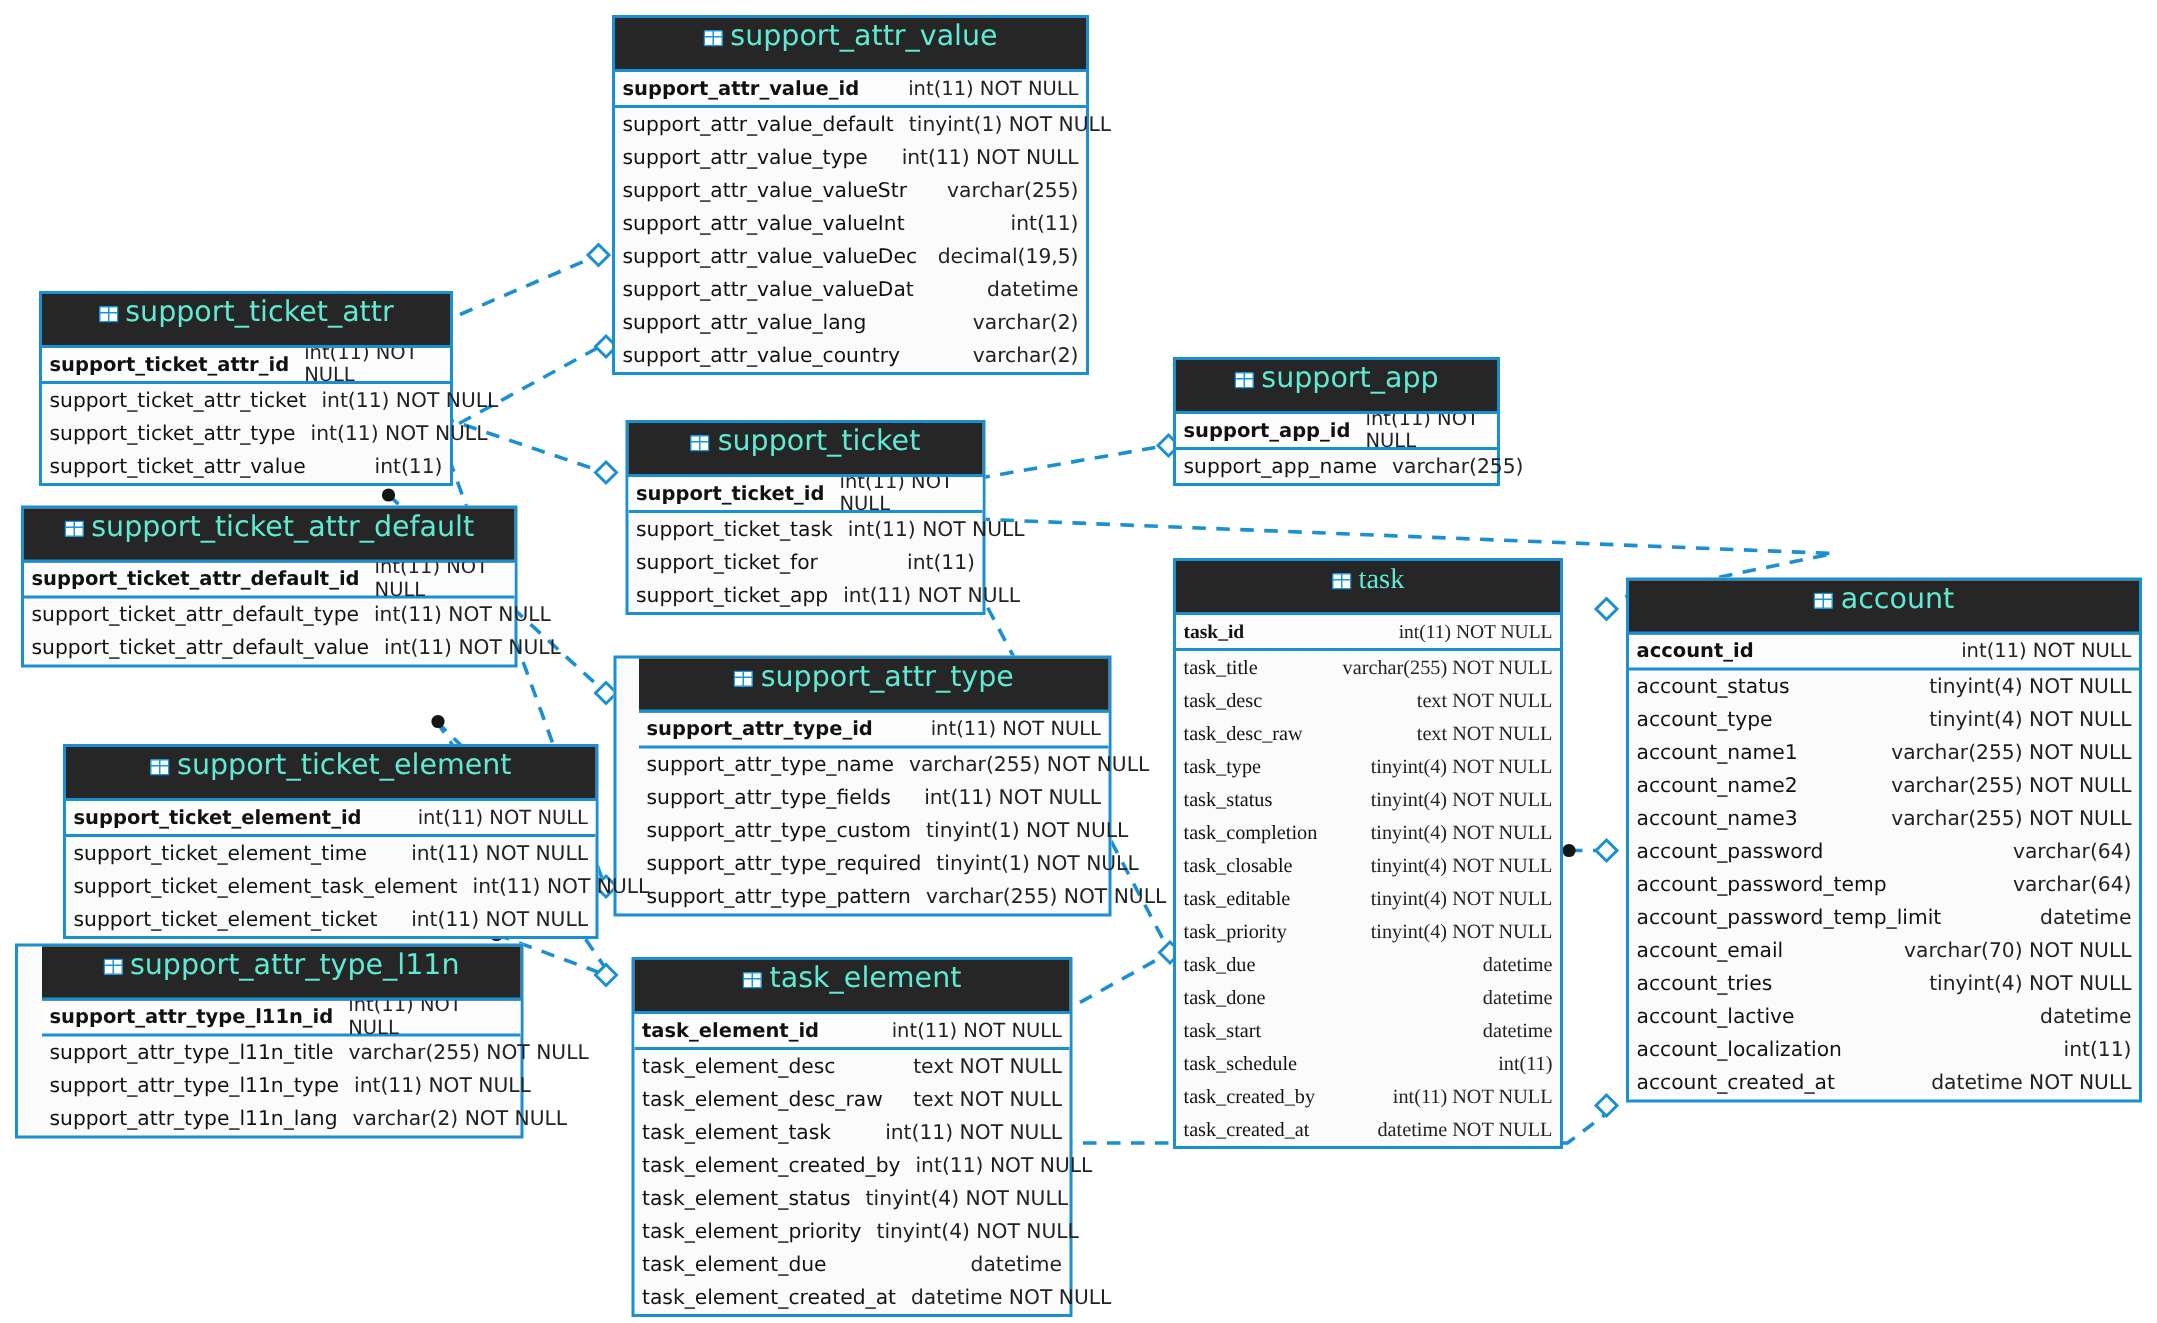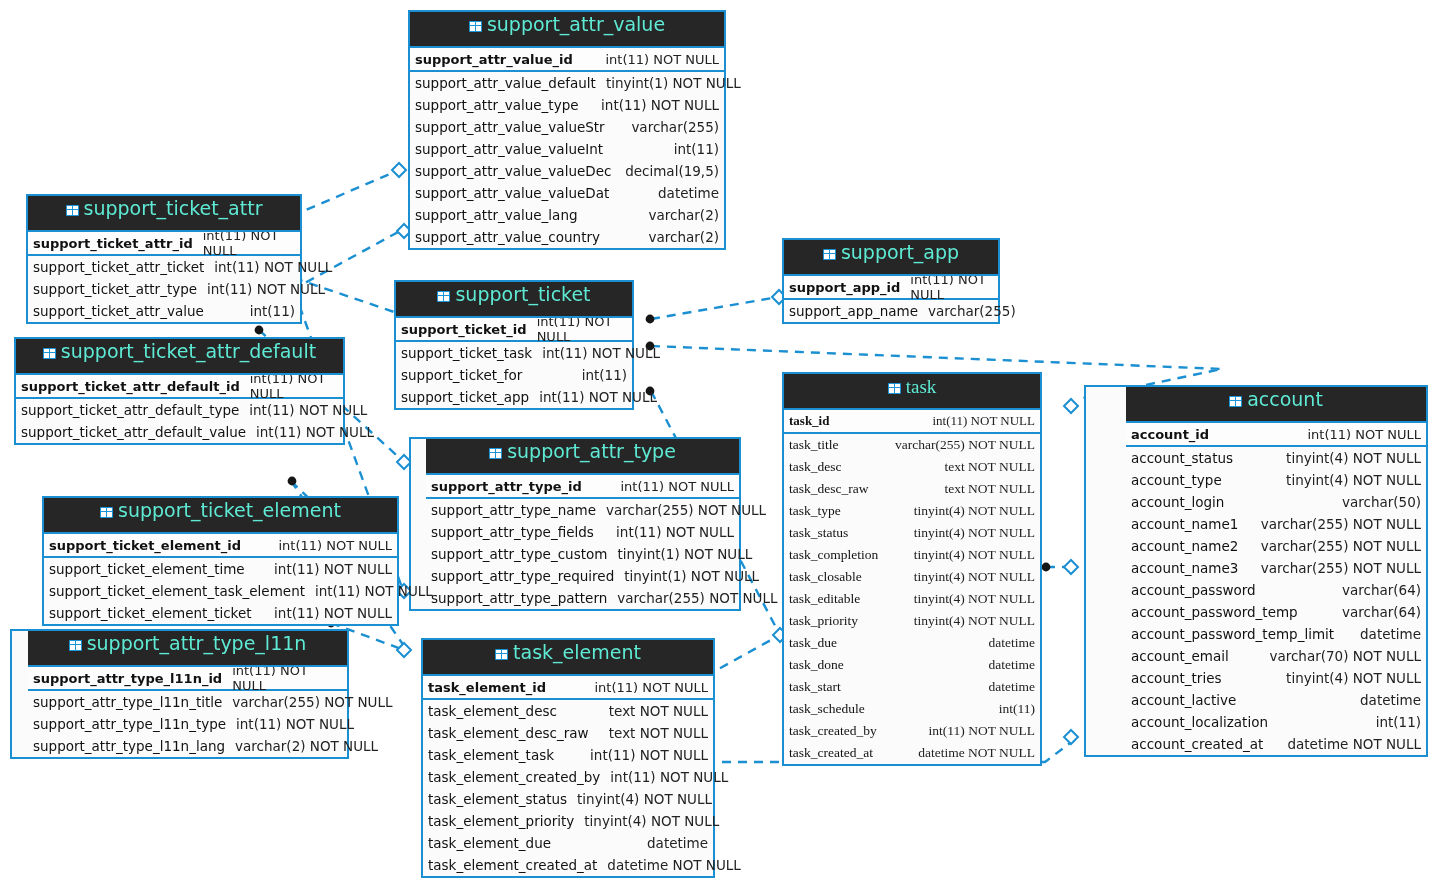--- a/index.html
+++ b/index.html
@@ -246,21 +246,21 @@
           <span class="col-name">support_app_id</span>
           <span class="col-type">int(11) NOT NULL</span>
         </div>
         <div class="fields">
           <div class="field-row">
             <span class="col-name">support_app_name</span>
             <span class="col-type">varchar(255)</span>
           </div>
         </div>
       </div>
-      <div class="entity" style="left: 394px; top: 280px; width: 240px;">
+      <div class="entity" style="left: 417px; top: 280px; width: 240px;">
         <div class="entity-header"><span class="tbl-icon"><svg viewBox="0 0 13 11" width="13" height="11" aria-hidden="true">
               <rect x="0" y="0" width="13" height="11" rx="1" fill="#1a96d8"></rect>
               <rect x="1" y="1" width="5" height="3" fill="#ffffff"></rect>
               <rect x="7" y="1" width="5" height="3" fill="#ffffff"></rect>
               <rect x="1" y="5" width="5" height="5" fill="#ffffff"></rect>
               <rect x="7" y="5" width="5" height="5" fill="#ffffff"></rect>
             </svg></span><span>support_ticket</span></div>
         <div class="pk-row">
           <span class="col-name">support_ticket_id</span>
           <span class="col-type">int(11) NOT NULL</span>
@@ -371,44 +371,40 @@
           <div class="field-row">
             <span class="col-name">task_created_by</span>
             <span class="col-type">int(11) NOT NULL</span>
           </div>
           <div class="field-row">
             <span class="col-name">task_created_at</span>
             <span class="col-type">datetime NOT NULL</span>
           </div>
         </div>
       </div>
-      <div class="entity" style="left: 1084px; top: 385px; width: 344px; padding-left: 40px;">
+      <div class="entity" style="left: 1084px; top: 385px; width: 344px;">
         <div class="entity-header"><span class="tbl-icon"><svg viewBox="0 0 13 11" width="13" height="11" aria-hidden="true">
               <rect x="0" y="0" width="13" height="11" rx="1" fill="#1a96d8"></rect>
               <rect x="1" y="1" width="5" height="3" fill="#ffffff"></rect>
               <rect x="7" y="1" width="5" height="3" fill="#ffffff"></rect>
               <rect x="1" y="5" width="5" height="5" fill="#ffffff"></rect>
               <rect x="7" y="5" width="5" height="5" fill="#ffffff"></rect>
             </svg></span><span>account</span></div>
         <div class="pk-row">
           <span class="col-name">account_id</span>
           <span class="col-type">int(11) NOT NULL</span>
         </div>
         <div class="fields">
           <div class="field-row">
             <span class="col-name">account_status</span>
             <span class="col-type">tinyint(4) NOT NULL</span>
           </div>
           <div class="field-row">
             <span class="col-name">account_type</span>
             <span class="col-type">tinyint(4) NOT NULL</span>
-          </div>
-          <div class="field-row">
-            <span class="col-name">account_login</span>
-            <span class="col-type">varchar(50)</span>
           </div>
           <div class="field-row">
             <span class="col-name">account_name1</span>
             <span class="col-type">varchar(255) NOT NULL</span>
           </div>
           <div class="field-row">
             <span class="col-name">account_name2</span>
             <span class="col-type">varchar(255) NOT NULL</span>
           </div>
           <div class="field-row">

